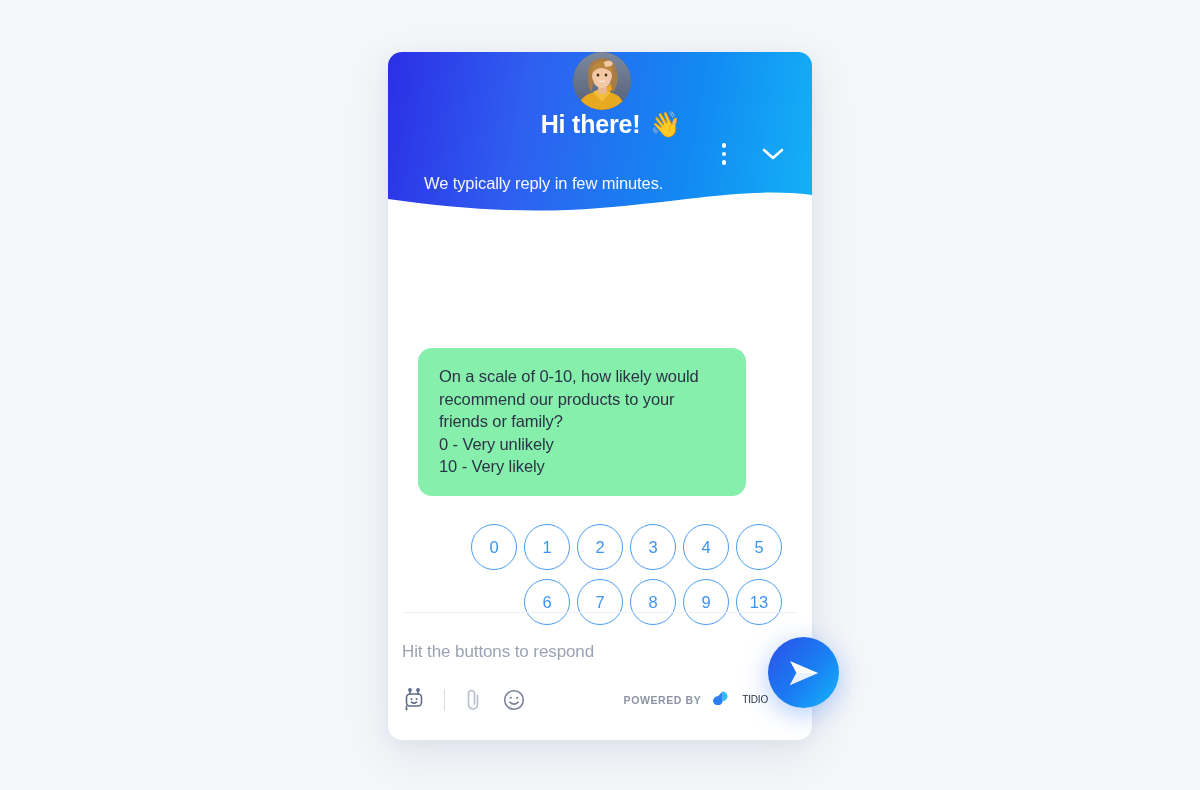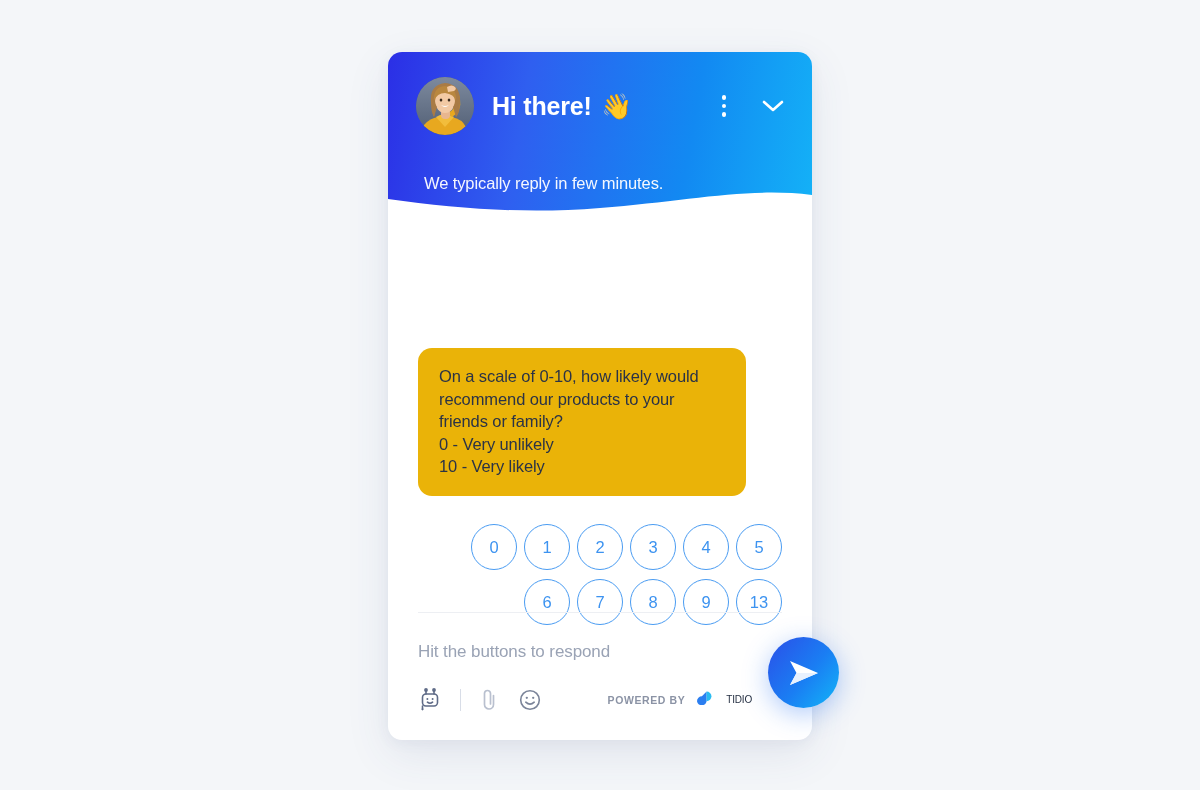--- a/index.html
+++ b/index.html
@@ -43,20 +43,21 @@
     width: 100%;
     height: 46px;
     display: block;
   }
 
   .header-top {
     display: flex;
     align-items: center;
     height: 108px;
     padding: 0 24px 0 28px;
+    flex-direction: column;
   }
 
   .avatar {
     width: 58px;
     height: 58px;
     border-radius: 50%;
     flex: 0 0 auto;
     overflow: hidden;
     position: relative;
     background: #5d6c85;
@@ -117,21 +118,21 @@
     flex: 1 1 auto;
     position: relative;
     padding: 0 30px;
   }
 
   #message-bubble {
     position: absolute;
     left: 30px;
     top: 124px;
     width: 328px;
-    background: #eab308;
+    background: #86efac;
     border-radius: 14px;
     padding: 17px 20px 18px 21px;
     color: #2b3346;
     font-size: 16.5px;
     line-height: 22.5px;
     letter-spacing: -0.1px;
   }
   #message-bubble .scale-legend { }
 
   
@@ -160,21 +161,21 @@
     align-items: center;
     justify-content: center;
     cursor: pointer;
     padding: 0;
   }
 
   
   #chat-footer {
     flex: 0 0 auto;
     position: relative;
-    padding: 0 30px;
+    padding: 0 14px;
   }
   .footer-divider {
     height: 1px;
     background: #edeff3;
     margin-bottom: 29px;
   }
   #input-placeholder {
     color: #9aa3b5;
     font-size: 17px;
     letter-spacing: -0.1px;

